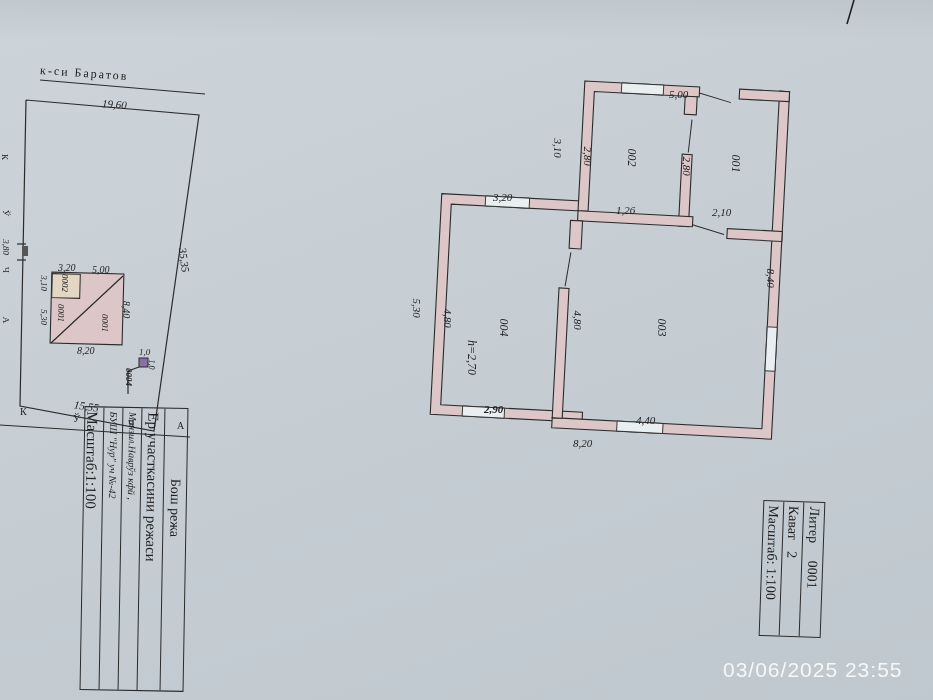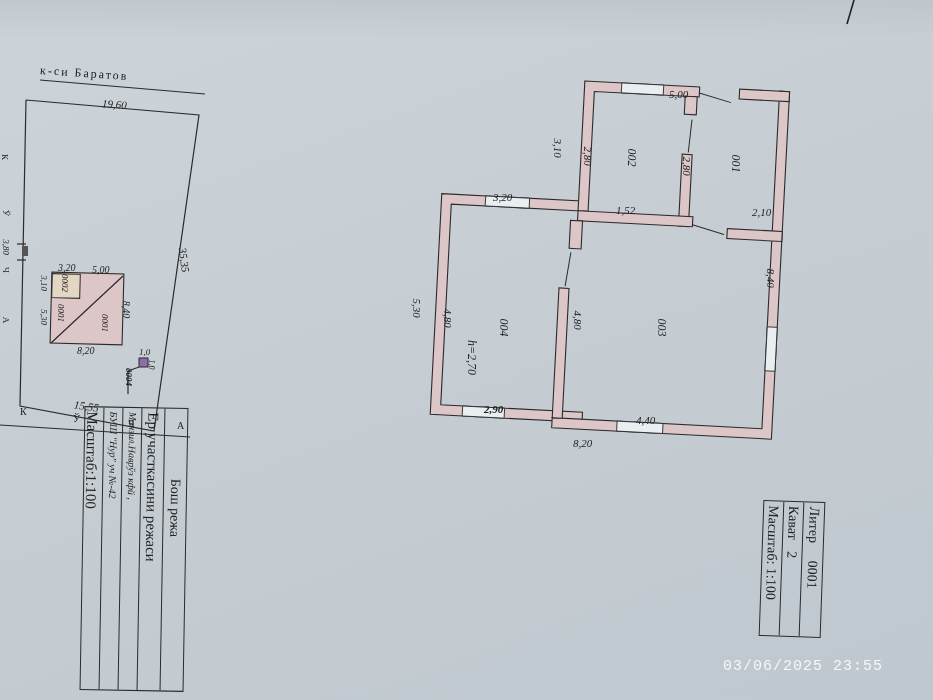--- a/index.html
+++ b/index.html
@@ -9,21 +9,21 @@
   .top-shadow{position:absolute;left:0;top:0;width:933px;height:40px;
        background:linear-gradient(180deg,#b5bcc2 0%,rgba(0,0,0,0) 100%);opacity:.5}
   .abs{position:absolute;}
   .rot{transform-origin:center center;white-space:nowrap;}
   .dim{font-style:italic;font-size:11px;color:#222;}
   .wall{fill:#dcc6c7;stroke:#2b2b2b;stroke-width:1.1}
   .win{fill:#e9eef1;stroke:#2b2b2b;stroke-width:.9}
   .door{fill:none;stroke:#2b2b2b;stroke-width:1}
   .line{stroke:#2b2b2b;stroke-width:1.2;fill:none}
   .timestamp{position:absolute;left:723px;top:658px;color:#f5f7f8;
-       font-family:Liberation Mono, monospace;font-size:15px;letter-spacing:1px;}
+       font-family:Liberation Sans, sans-serif;font-size:21px;letter-spacing:1px;}
 </style>
 </head>
 <body>
 
 <div class="top-shadow"></div>
 
 <svg class="abs" style="left:0;top:0" width="240" height="440">
 
   <line x1="40" y1="80" x2="205" y2="94" class="line"></line>
 
@@ -113,22 +113,22 @@
     <line class="door" x1="684" y1="115" x2="682" y2="148"></line>
     <line class="door" x1="690" y1="220" x2="722" y2="228"></line>
     <line class="door" x1="570" y1="254" x2="566" y2="288"></line>
   </g>
 </svg>
 
 <div class="abs dim" style="left:669px;top:88px;">5,00</div>
 <div class="abs dim rot" style="left:548px;top:142px;transform:rotate(90deg);">3,10</div>
 <div class="abs dim rot" style="left:578px;top:150px;transform:rotate(90deg);">2,80</div>
 <div class="abs dim rot" style="left:677px;top:160px;transform:rotate(90deg);">2,80</div>
-<div class="abs dim" style="left:616px;top:204px;">1,52</div>
-<div class="abs dim" style="left:752px;top:206px;">2,10</div>
+<div class="abs dim" style="left:616px;top:204px;">1,26</div>
+<div class="abs dim" style="left:712px;top:206px;">2,10</div>
 <div class="abs dim" style="left:493px;top:191px;">3,20</div>
 <div class="abs dim rot" style="left:761px;top:272px;transform:rotate(90deg);">8,40</div>
 <div class="abs dim rot" style="left:407px;top:302px;transform:rotate(90deg);">5,30</div>
 <div class="abs dim rot" style="left:438px;top:312px;transform:rotate(90deg);">4,80</div>
 <div class="abs dim rot" style="left:568px;top:314px;transform:rotate(90deg);">4,80</div>
 <div class="abs dim" style="left:484px;top:403px;font-weight:bold;">2,90</div>
 <div class="abs dim" style="left:636px;top:414px;font-style:italic;">4,40</div>
 <div class="abs dim" style="left:573px;top:437px;">8,20</div>
 
 <div class="abs dim rot" style="left:622px;top:150px;font-size:12px;transform:rotate(90deg);">002</div>

